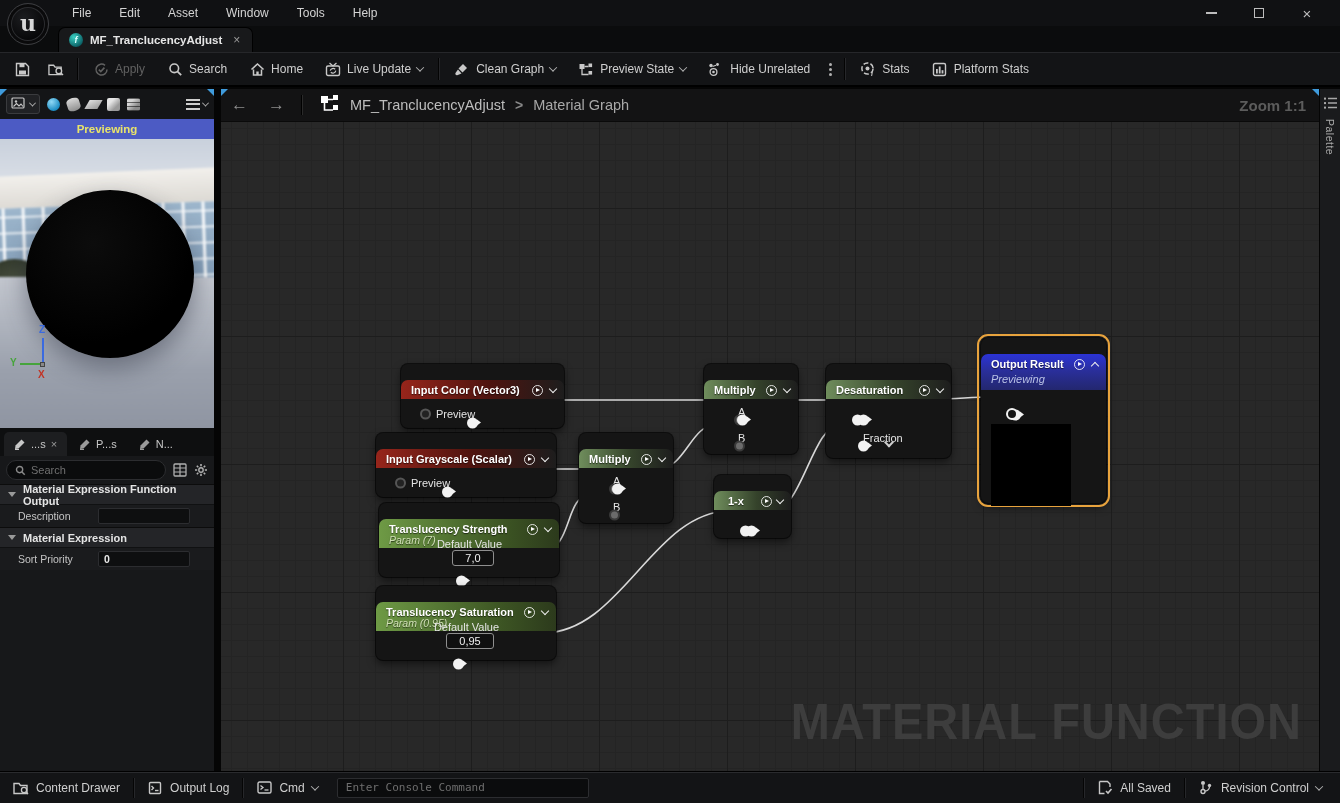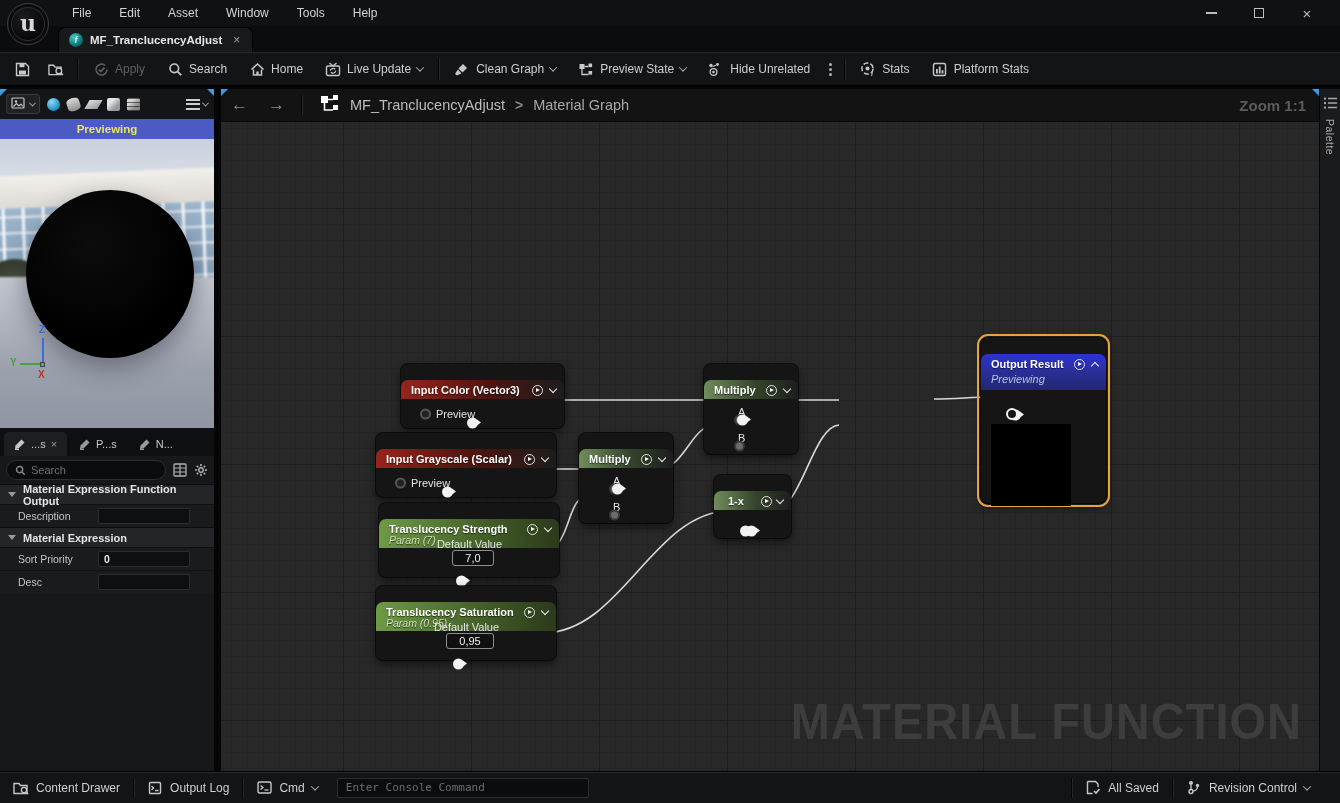--- a/index.html
+++ b/index.html
@@ -445,24 +445,20 @@
           <input class="dfield" value="" style="">
         </div>
         <div class="dsection">
           <span class="dtri"></span>
           <span>Material Expression</span>
         </div>
         <div class="drow">
           <span class="dlabel">Sort Priority</span>
           <input class="dfield bold" value="0" style="">
         </div>
-        <div class="drow">
-          <span class="dlabel">Desc</span>
-          <input class="dfield" value="" style="">
-        </div>
       </div>
     </div>
 
     <div class="graph-wrap">
       <span class="tri tl"></span>
       <span class="tri tr" style="right:21px;"></span>
 
       <div class="crumbbar">
         <span class="navarrow">←</span>
         <span class="navarrow">→</span>
@@ -533,20 +529,38 @@
             <span class="plabel">A</span>
             <span class="pin pin-out pin-white"></span>
           </div>
           <div class="prow">
             <span class="pin pin-in pin-gray"></span>
             <span class="plabel">B</span>
           </div>
         </div>
       </div>
 
+      <div class="node" style="left:605px; top:275px; width:125px; height:94px;">
+        <div class="nhead hdr-green">
+          <span class="ntitle">Desaturation</span>
+          <span class="playic"></span>
+          <span class="nchev"></span>
+        </div>
+        <div class="nbody">
+          <div class="prow">
+            <span class="pin pin-in pin-white" style="left:9px;"></span>
+            <span class="pin pin-out pin-white"></span>
+          </div>
+          <div class="prow">
+            <span class="pin pin-in pin-white" style="left:9px;"></span>
+            <span class="plabel" style="margin-left:3px;">Fraction</span>
+          </div>
+          <span class="bchev"></span>
+        </div>
+      </div>
 
       <div class="node selected" style="left:760px; top:249px; width:125px; height:165px;">
         <div class="nhead hdr-blue" style="padding-bottom:0;">
           <span class="prow-top" style="width:100%;">
             <span class="ntitle">Output Result</span>
             <span class="playic"></span>
             <span class="nchev up"></span>
           </span>
         </div>
         <div class="nsub-blue">
@@ -689,21 +703,21 @@
         <span class="ticon">
             <svg width="15" height="15" viewBox="0 0 15 15">
               <path d="M1.5 1.5h8l2.5 2.5v3" fill="none" stroke="#c8c8c8" stroke-width="1.4"></path>
               <path d="M1.5 1.5v12h5" fill="none" stroke="#c8c8c8" stroke-width="1.4"></path>
               <path d="M8 11l2 2 3.5-4" fill="none" stroke="#c8c8c8" stroke-width="1.6"></path>
             </svg>
           </span>
         <span>All Saved</span>
       </span>
       <span class="ssep"></span>
-      <span class="sbtn" style="padding-right:30px;text-align:center;">
+      <span class="sbtn" style="padding-right:18px;text-align:center;">
         <span class="ticon">
             <svg width="14" height="15" viewBox="0 0 14 15">
               <circle cx="4" cy="3" r="2" fill="#c8c8c8"></circle>
               <circle cx="10.5" cy="5.5" r="1.7" fill="#c8c8c8"></circle>
               <circle cx="4" cy="11.5" r="2" fill="none" stroke="#c8c8c8" stroke-width="1.4"></circle>
               <path d="M4 5v4.5M10.5 7a5 5 0 0 1-4.5 4.2" fill="none" stroke="#c8c8c8" stroke-width="1.3"></path>
             </svg>
           </span>
         <span>Revision Control</span>
         <span class="chev"></span>

